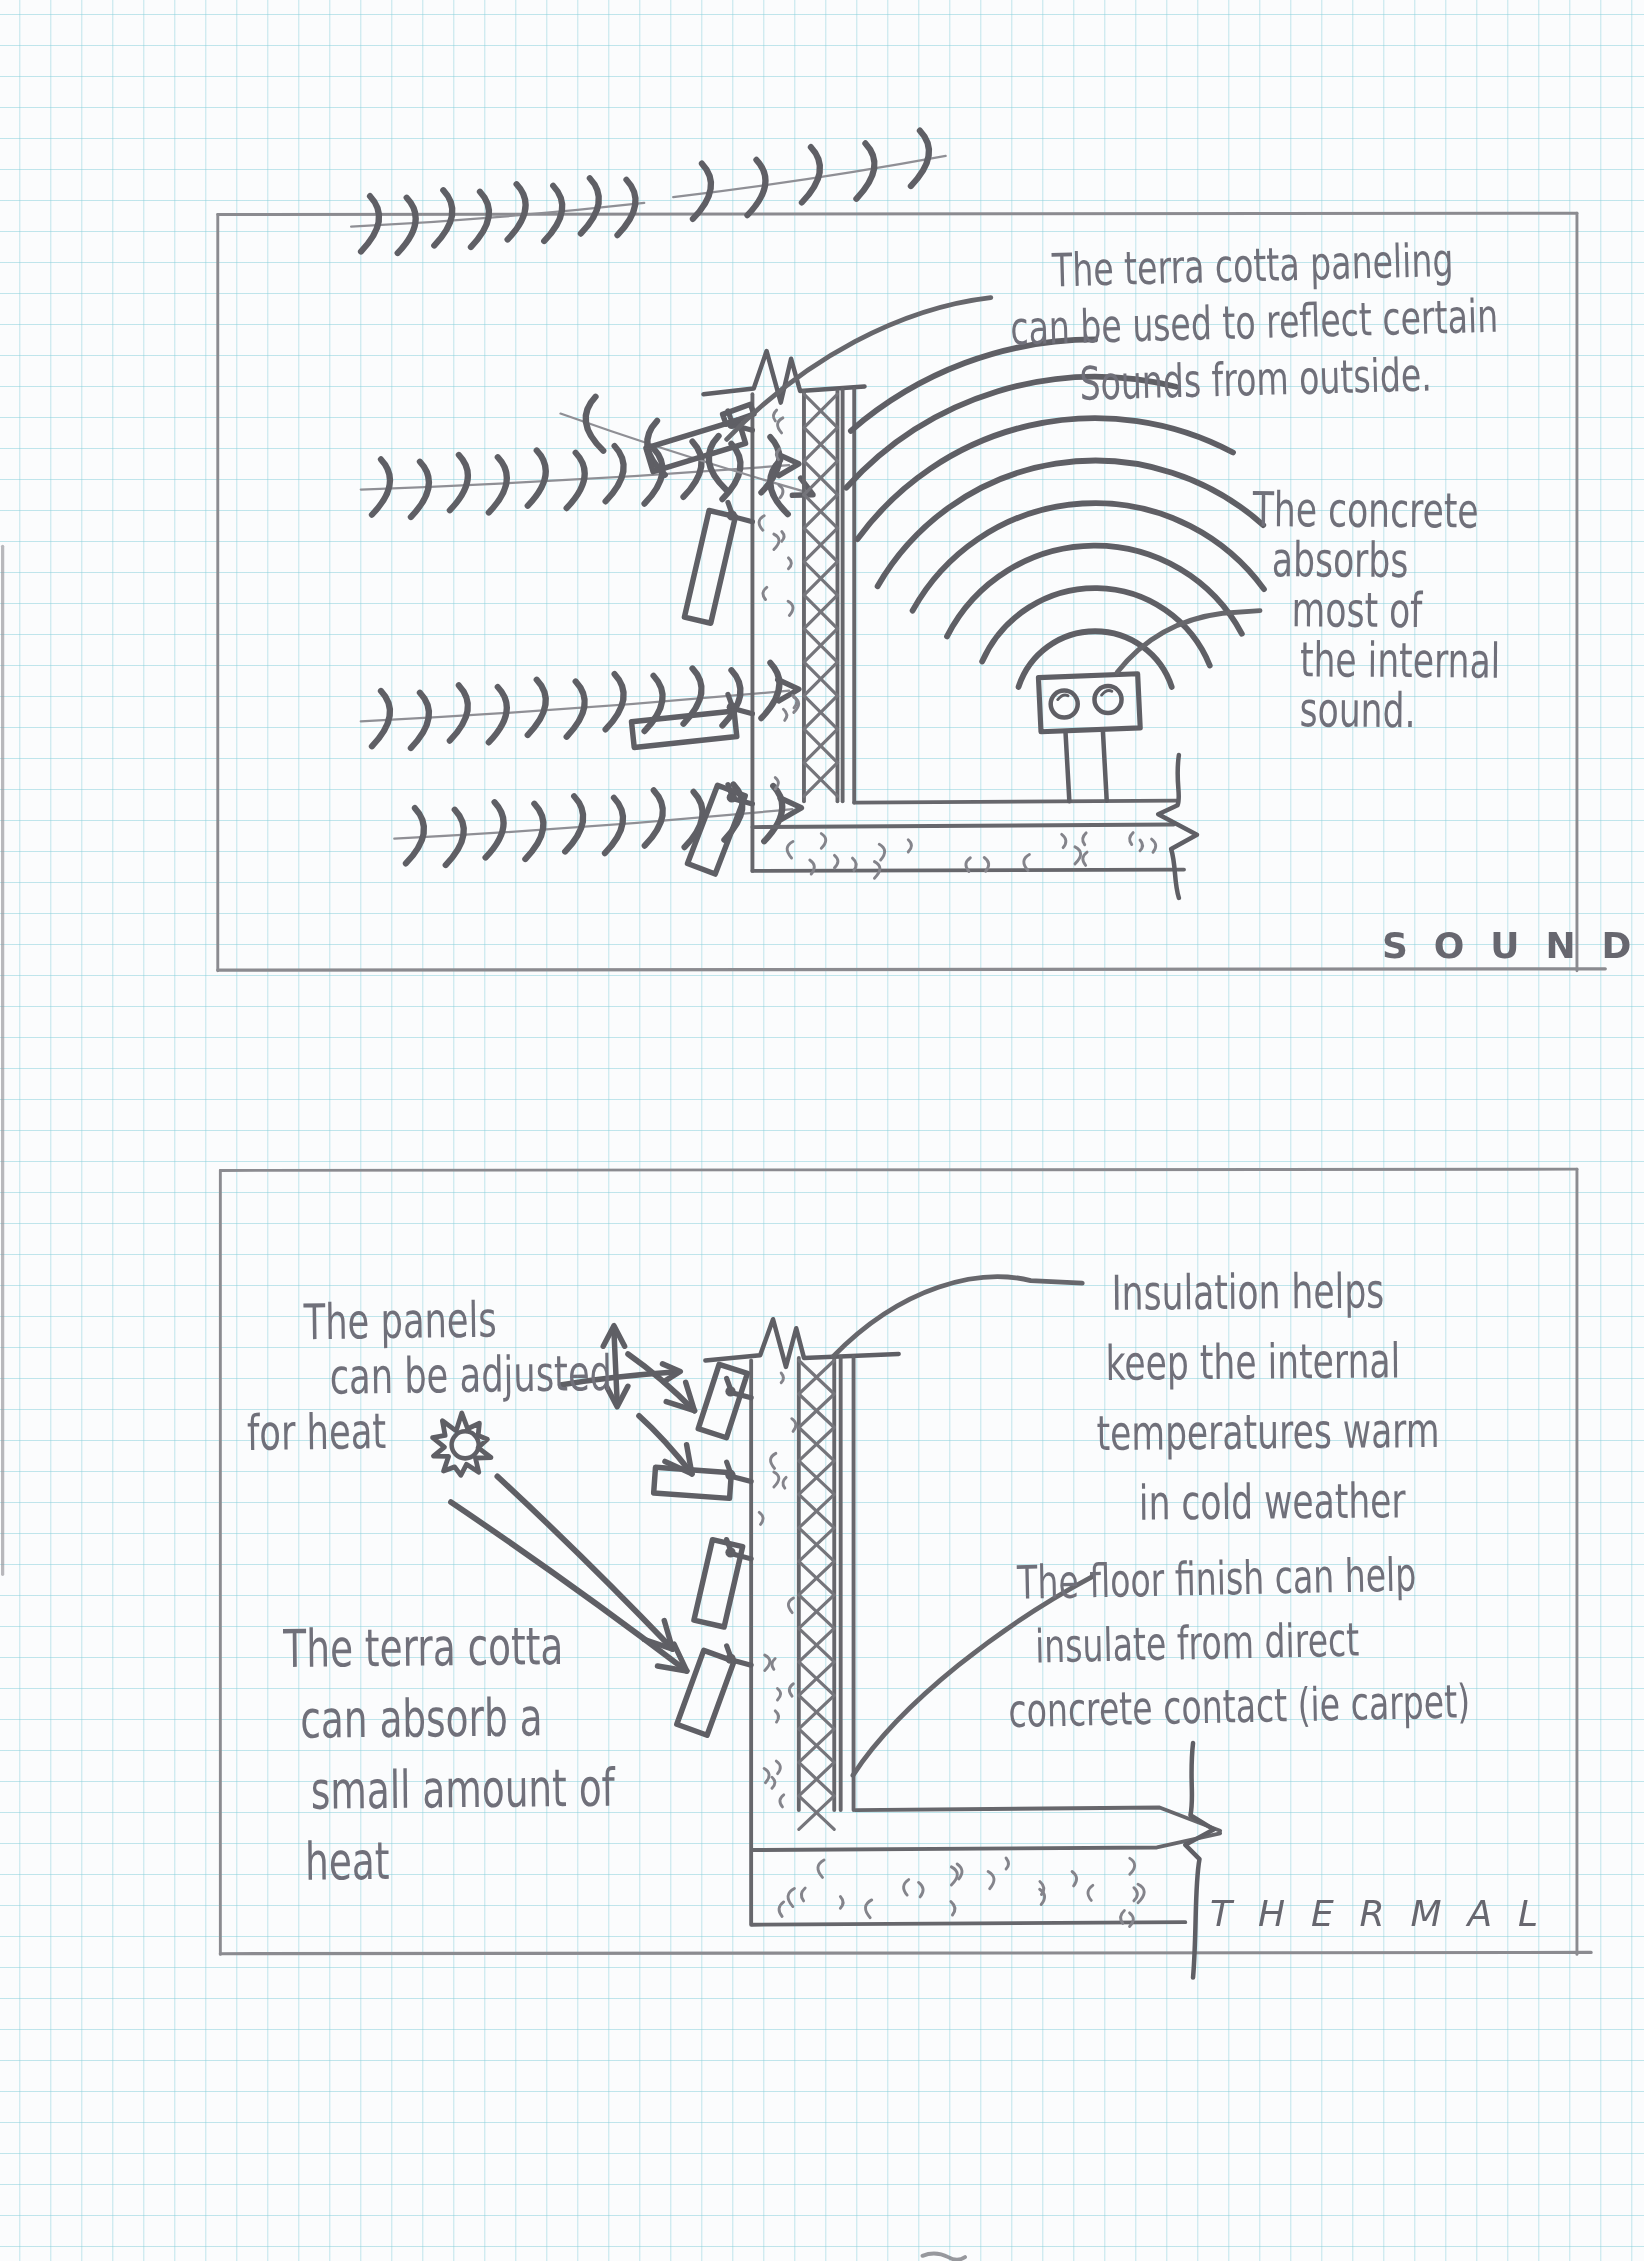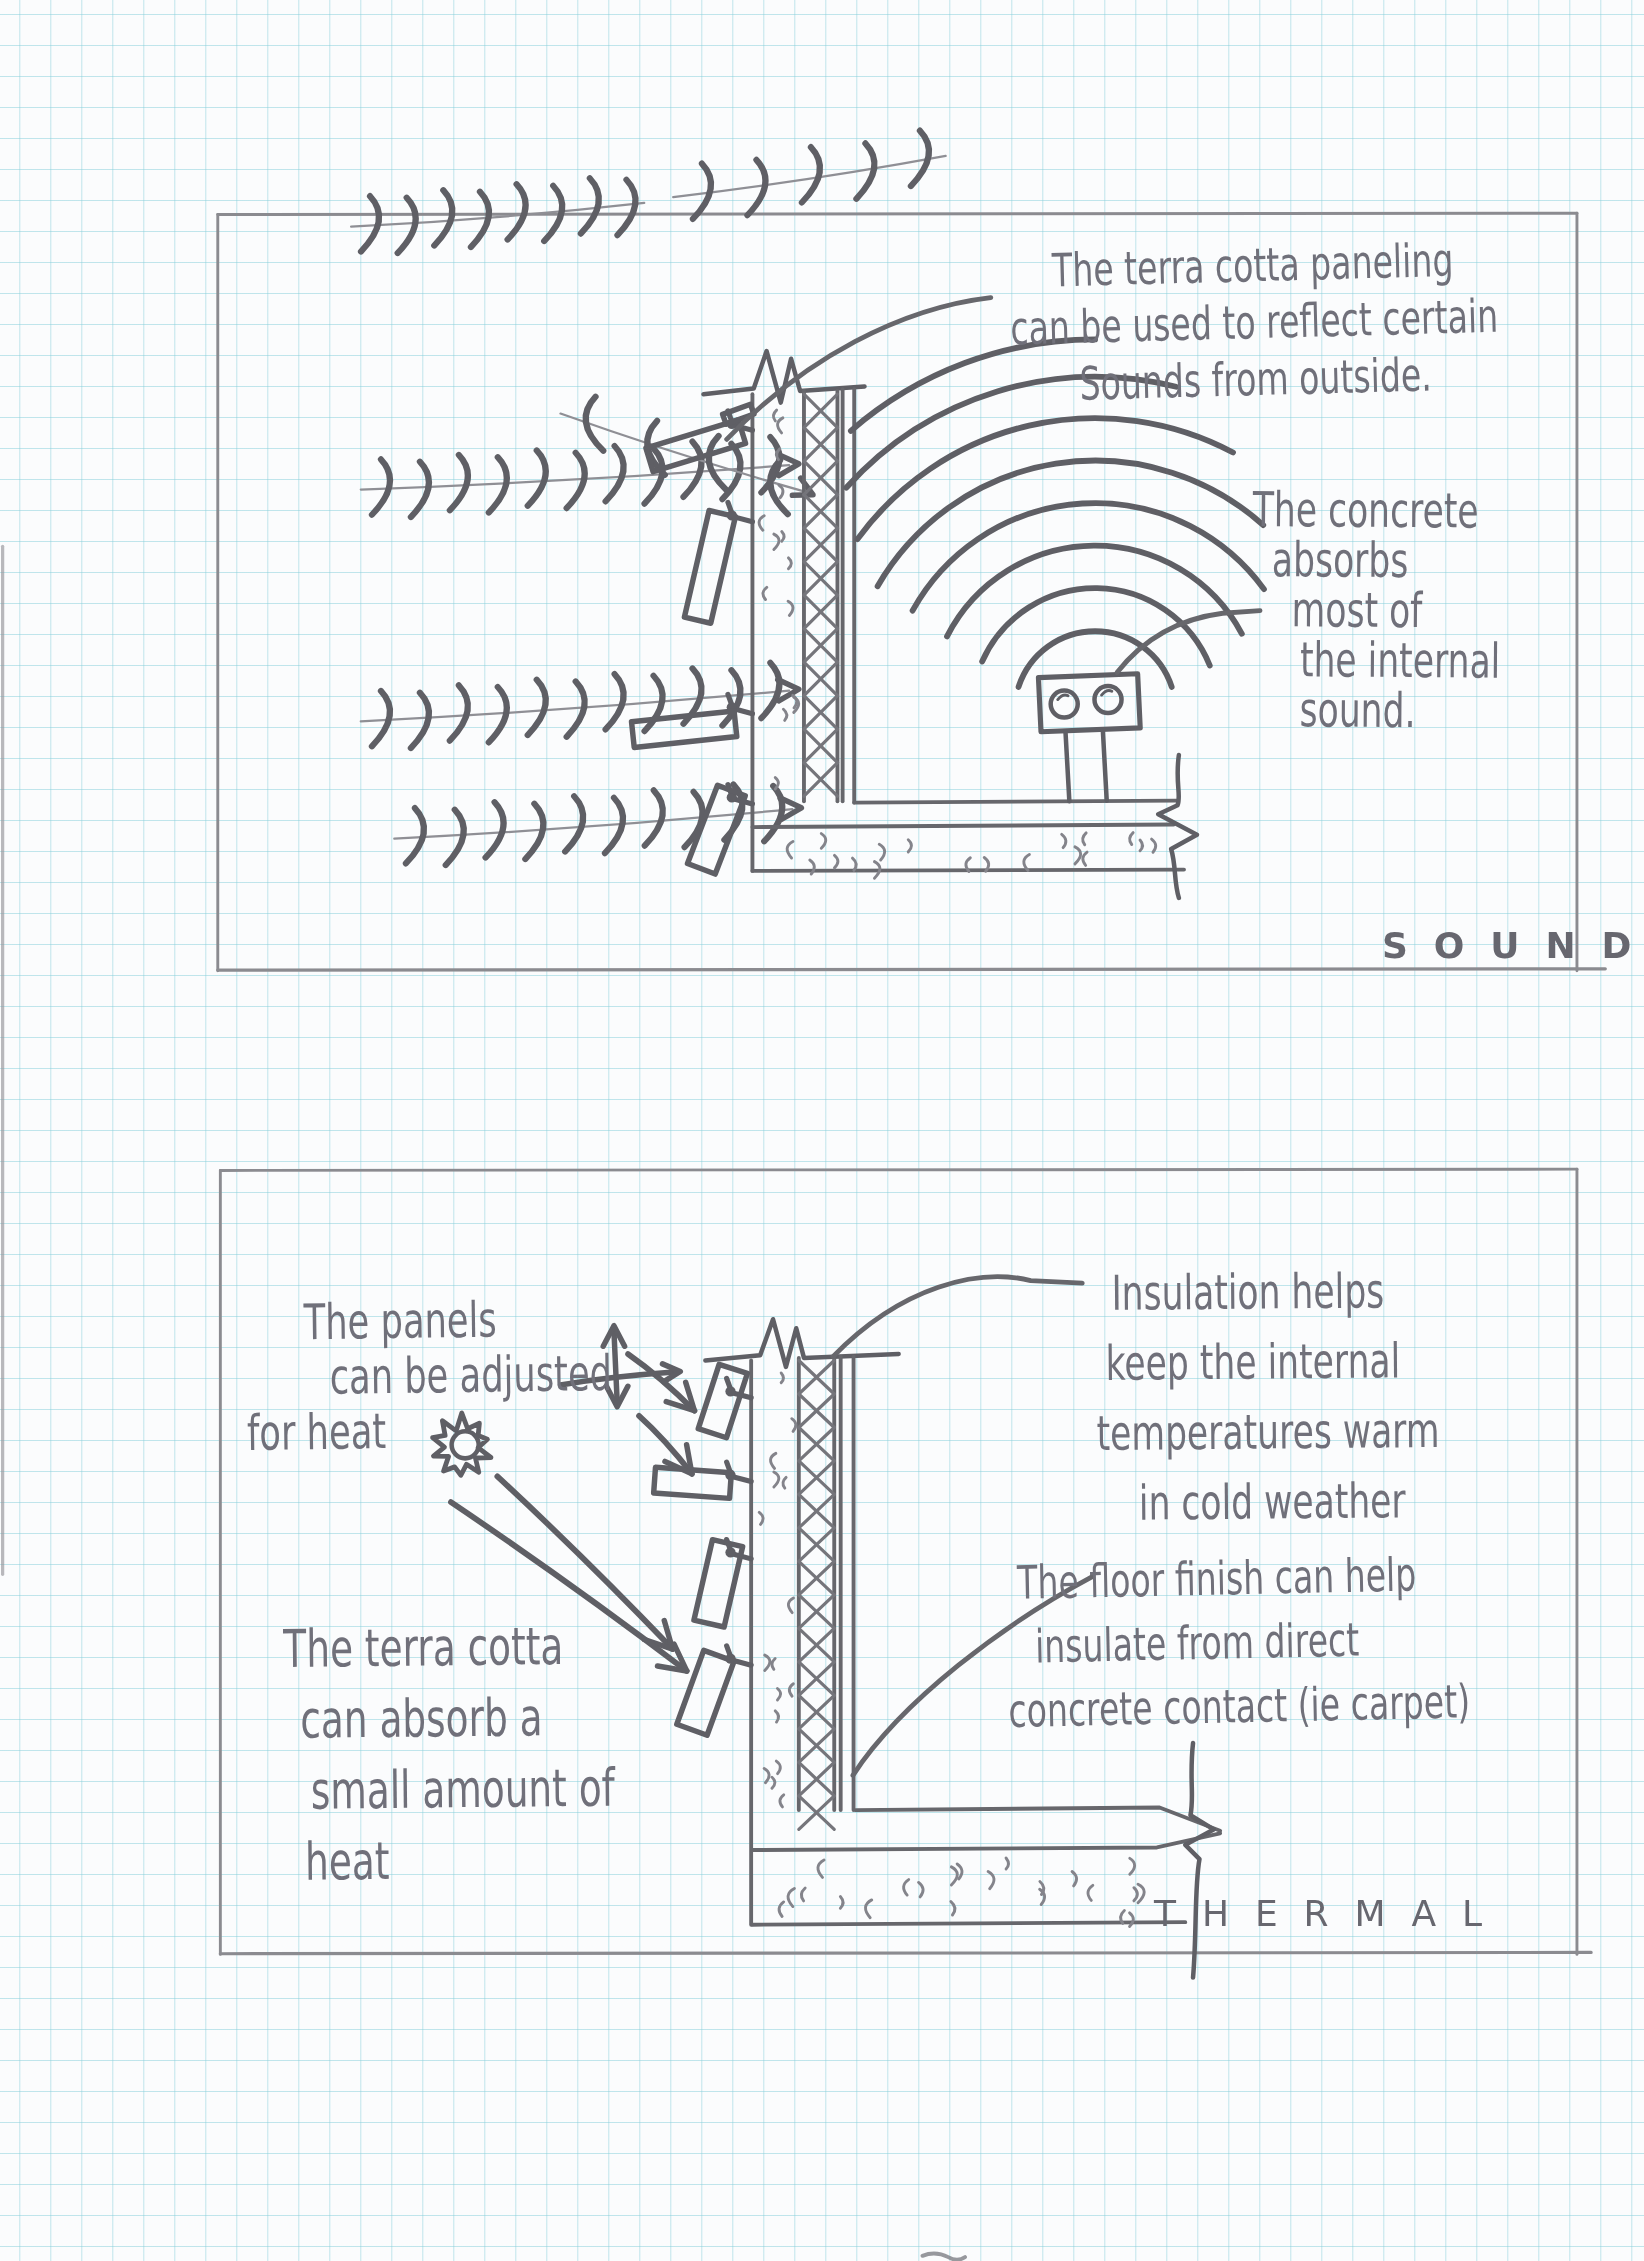--- a/index.html
+++ b/index.html
@@ -374,15 +374,15 @@
     <div style="margin-left:36px">small amount of</div>
     <div style="margin-left:27px">heat</div>
   </div>
 
   <div class="note" style="left:1005px;top:1551px;font-size:46px;line-height:64px;transform:rotate(-1.2deg) scaleX(0.72);">
     <div style="margin-left:16px">The floor finish can help</div>
     <div style="margin-left:39px">insulate from direct</div>
     <div>concrete contact (ie carpet)</div>
   </div>
 
-  <div class="caption" style="left:1154px;top:1893px;">THERMAL</div>
+  <div class="caption" style="left:1210px;top:1893px;font-style:italic;">THERMAL</div>
 </div>
 
 
 </body></html>

